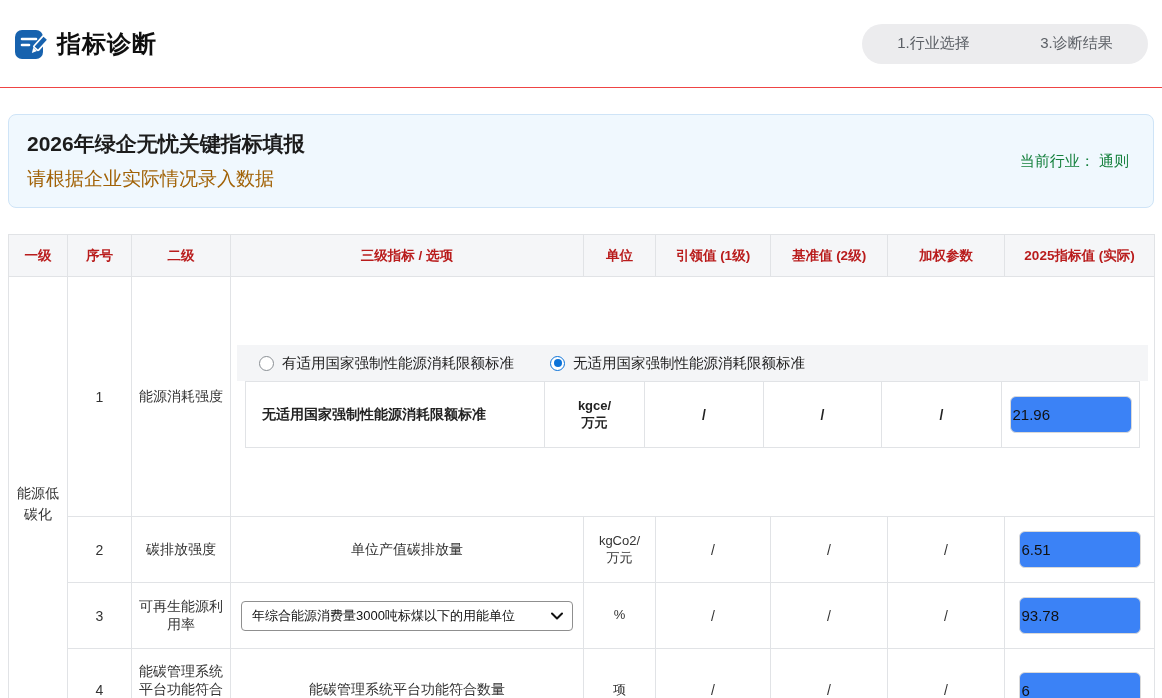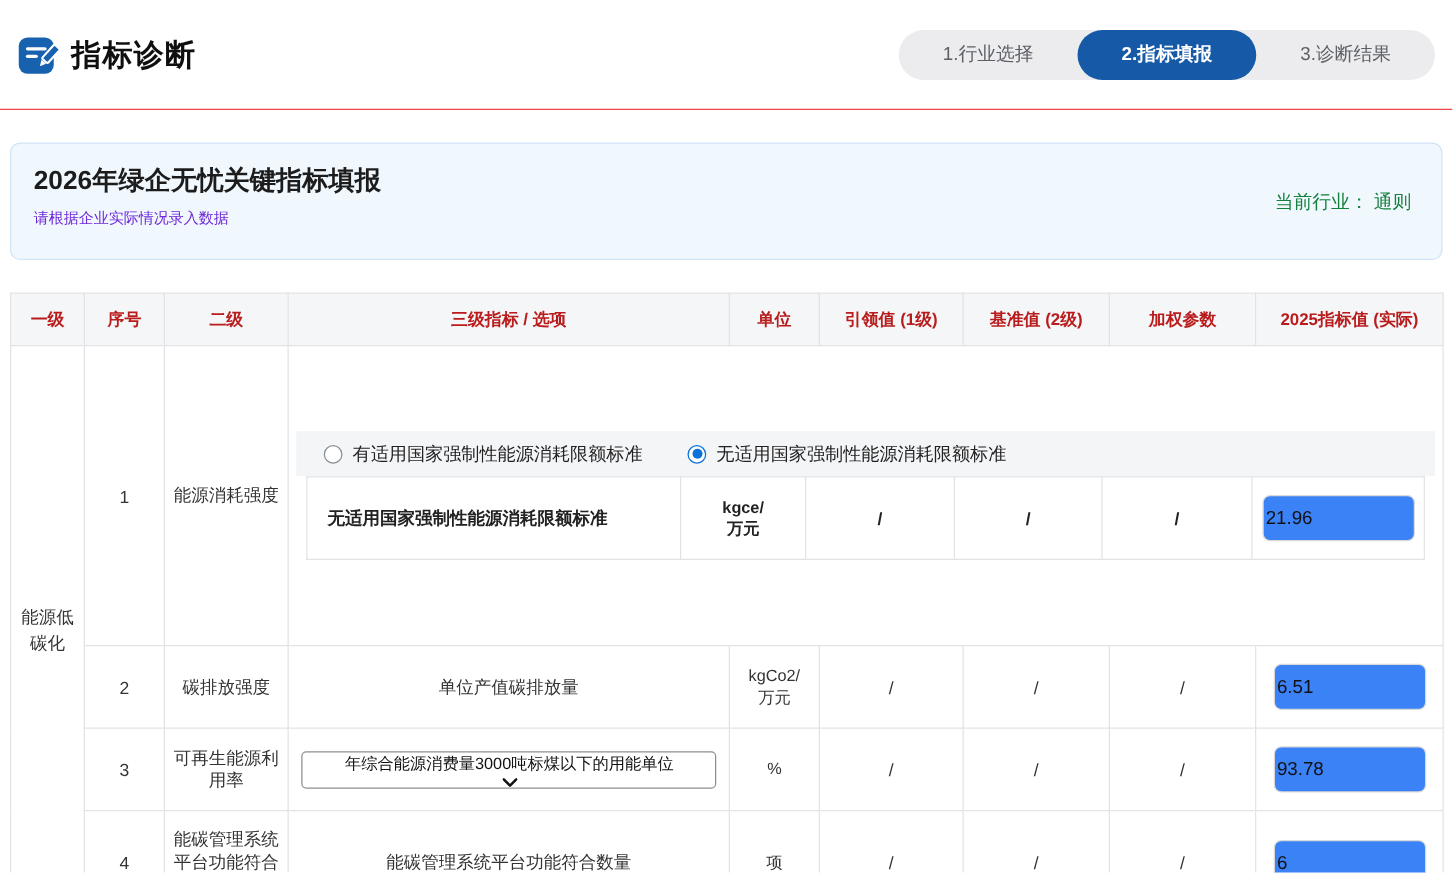--- a/index.html
+++ b/index.html
@@ -55,21 +55,21 @@
     border: 1px solid #cfe4f7;
     border-radius: 8px;
     padding: 15px 18px;
     display: flex;
     justify-content: space-between;
   }
   .card h2 {
     margin: 0; font-size: 21px; font-weight: bold; color: #1c1c1c;
   }
   .card .subtitle {
-    margin: 8px 0 0 0; font-size: 12px; color: #6d28d9;
+    margin: 8px 0 0 0; font-size: 19px; color: #a16207;
   }
   .card-right {
     align-self: center;
     font-size: 15px;
     color: #15803d;
     white-space: nowrap;
     padding-right: 6px;
   }
 
   
@@ -162,21 +162,20 @@
     margin: 0 auto;
     width: 332px; height: 30px;
     border: 1px solid #8f8f8f;
     border-radius: 4px;
     background: #fff;
     display: flex;
     align-items: center;
     justify-content: space-between;
     padding: 0 9px 0 10px;
     cursor: pointer;
-    flex-direction: column;
   }
   .select .sel-text { font-size: 13px; color: #111; white-space: nowrap; }
 </style>
 </head>
 <body>
 
 <div class="topbar">
   <div class="brand">
     <span style="display:inline-flex;">
       <svg width="34" height="34" viewBox="0 0 34 34">
@@ -187,21 +186,20 @@
           <rect x="21" y="7.5" width="6.2" height="15" rx="1.2" fill="#1762ae" stroke="#ffffff" stroke-width="1.7"></rect>
           <path d="M21.6 23.5 L26.6 23.5 L24.1 28.2 Z" fill="#ffffff"></path>
         </g>
       </svg>
     </span>
     <h1>指标诊断</h1>
   </div>
 
   <div class="steps">
     <div class="step">1.行业选择</div>
-    <div class="step active">2.指标填报</div>
     <div class="step">3.诊断结果</div>
   </div>
 </div>
 
 <div class="card">
   <div>
     <h2>2026年绿企无忧关键指标填报</h2>
     <p class="subtitle">请根据企业实际情况录入数据</p>
   </div>
   <div class="card-right">

